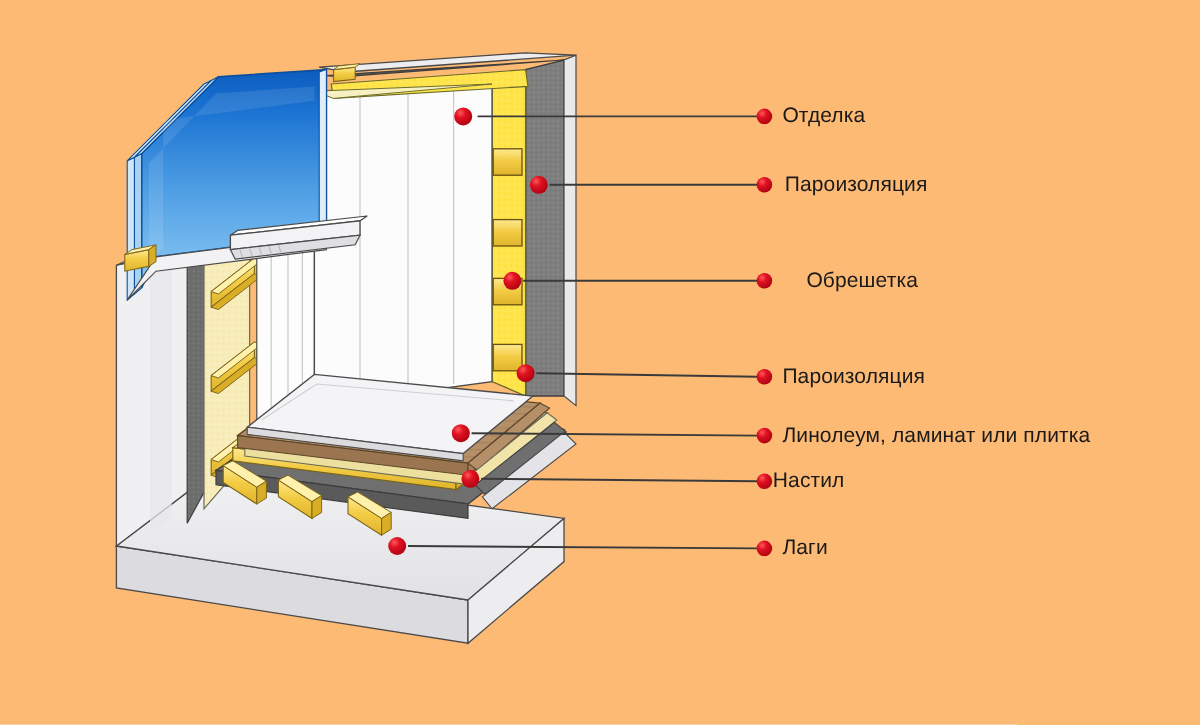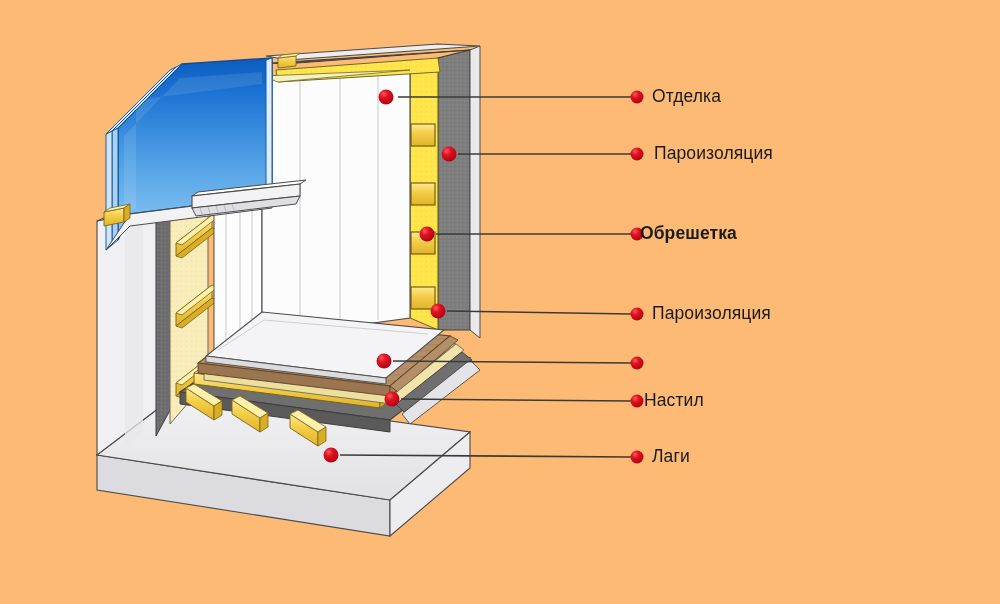--- a/index.html
+++ b/index.html
@@ -276,19 +276,20 @@
         <circle cx="637" cy="401" r="6.5" fill="url(#dotGrad)"></circle>
         <line x1="340" y1="455" x2="631" y2="457" stroke="#3a3a3a" stroke-width="1.6"></line>
         <circle cx="331" cy="455" r="7.5" fill="url(#dotGrad)"></circle>
         <circle cx="637" cy="457" r="6.5" fill="url(#dotGrad)"></circle>
       </g>
   </svg>
 
   <div class="label-layer" id="labels">
       <div class="lbl" style="left: 652px; top: 88px;">Отделка</div>
       <div class="lbl" style="left: 654px; top: 145px;">Пароизоляция</div>
-      <div class="lbl" style="left: 640px; top: 225px; font-weight: bold;">Обрешетка</div>
+      <div class="lbl" style="left: 672px; top: 225px;">Обрешетка</div>
       <div class="lbl" style="left: 652px; top: 305px;">Пароизоляция</div>
+      <div class="lbl" style="left: 652px; top: 354px;">Линолеум, ламинат или плитка</div>
       <div class="lbl" style="left: 644px; top: 392px;">Настил</div>
       <div class="lbl" style="left: 652px; top: 448px;">Лаги</div>
     </div>
 
 </div>
 
 </body></html>

